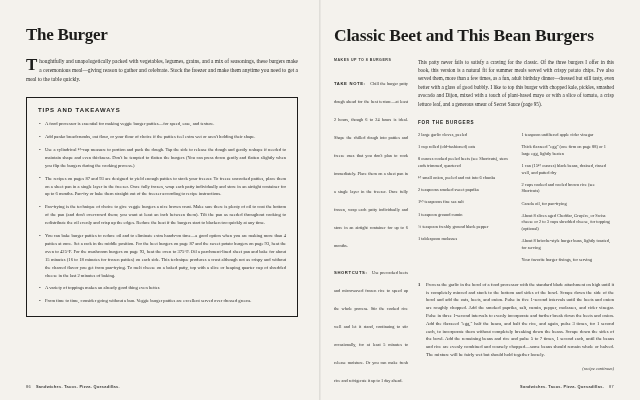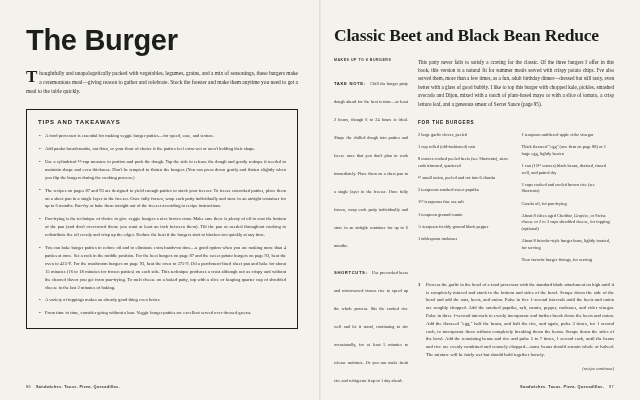--- a/index.html
+++ b/index.html
@@ -40,22 +40,22 @@
     left: 319px;
     top: 0;
     width: 2px;
     height: 400px;
     background: linear-gradient(to right, rgba(0,0,0,0.10), rgba(0,0,0,0.03));
     z-index: 5;
   }
 
   
   .chapter-title {
-    font-family: Liberation Sans, sans-serif;
-    font-size: 29px;
+    font-family: Liberation Serif, serif;
+    font-size: 17px;
     font-weight: bold;
     color: #1d1d1b;
     letter-spacing: -0.3px;
     margin: 0 0 14px 0;
     line-height: 1;
   }
   .intro {
     font-family: "Liberation Serif", serif;
     font-size: 5.4px;
     line-height: 1.62;
@@ -260,21 +260,21 @@
     <div class="footer footer-left">
       <span class="pg">86</span>
       <span class="sec">Sandwiches. Tacos. Pizza. Quesadillas.</span>
     </div>
   </div>
 
   <div class="gutter"></div>
 
   <div class="page page-right">
 
-    <h2 class="recipe-title">Classic Beet and Black Bean Reduce</h2>
+    <h2 class="recipe-title">Classic Beet and This Bean Burgers</h2>
 
     <div class="recipe-cols">
 
       <div class="col-notes">
         <div class="yield-line">MAKES UP TO 8 BURGERS</div>
 
         <div class="note-block">
           <div class="note-wrap">
             <span class="note-head">TAKE NOTE:</span>
             <span class="note-text">Chill the burger patty dough ahead for the best texture—at least 2 hours, though 6 to 24 hours is ideal. Shape the chilled dough into patties and freeze ones that you don't plan to cook immediately. Place them on a sheet pan in a single layer in the freezer. Once fully frozen, wrap each patty individually and store in an airtight container for up to 6 months.</span>

